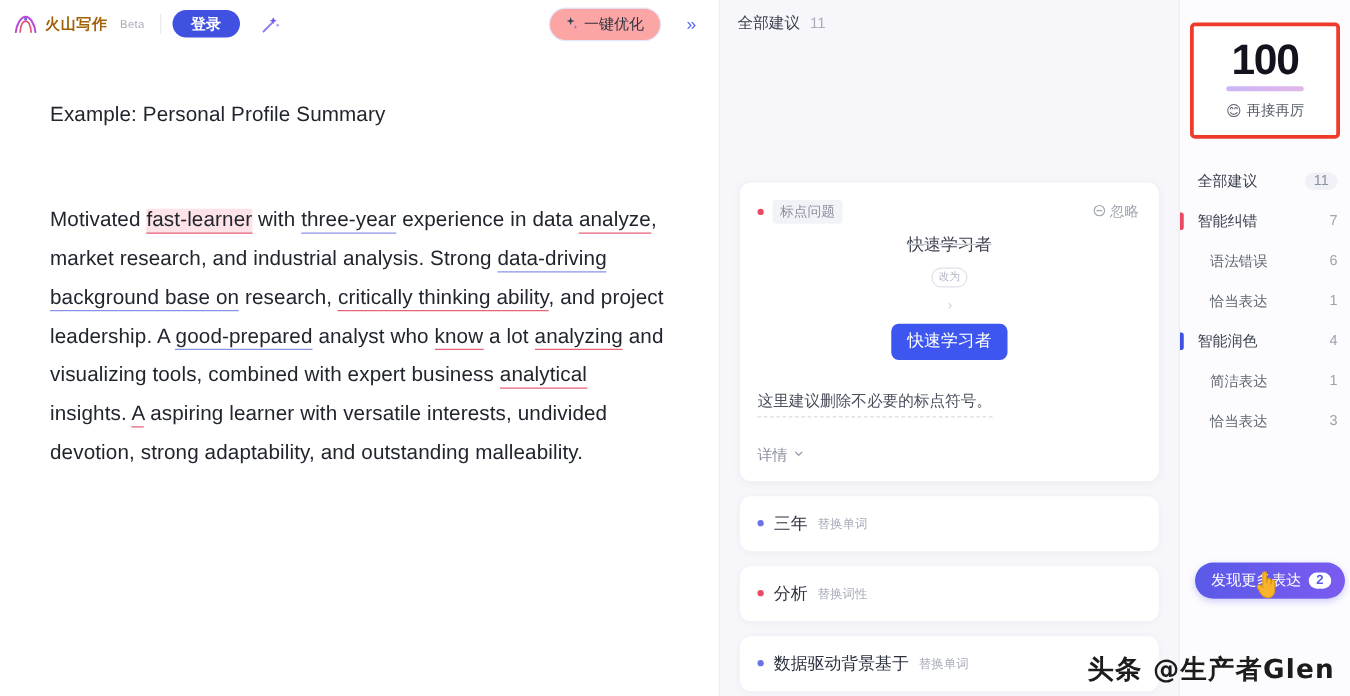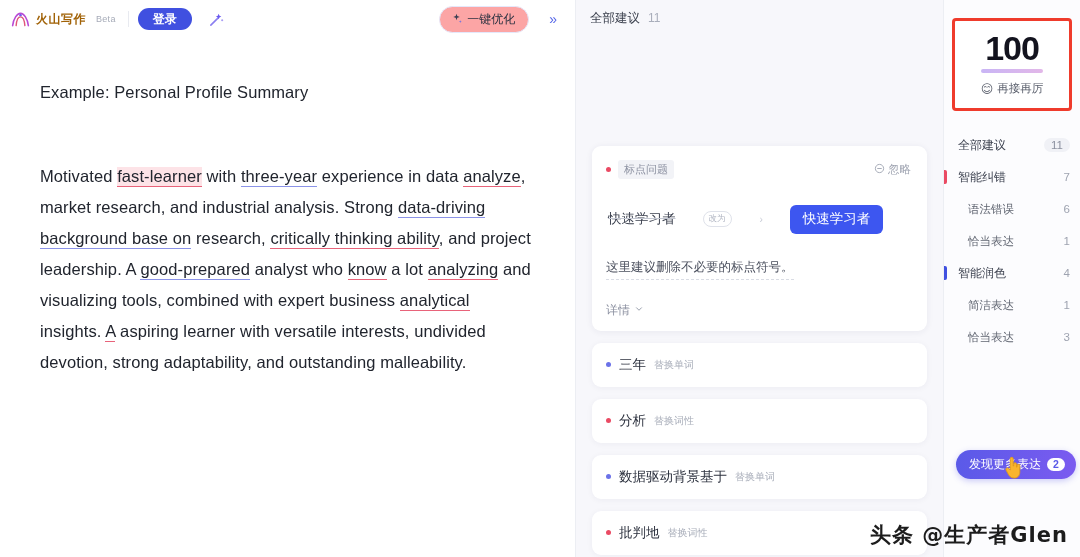--- a/index.html
+++ b/index.html
@@ -106,22 +106,23 @@
   .card-cat {
     font-size: 11px; color: #8b90a0; background: #f2f3f7;
     padding: 2px 6px; border-radius: 3px;
   }
   .card-top-spacer { flex: 1; }
   .card-ignore {
     font-size: 11.5px; color: #a0a5b2; display: flex;
     align-items: center; gap: 3px; cursor: pointer;
   }
   .card-replace-row {
-    display: flex; align-items: center; gap: 27px;
-    margin: 26px 0 0 2px;
+    display: flex; align-items: center; gap: 9px;
+    margin: 8px 0 0 2px;
+    flex-direction: column;
   }
   .old-word {
     font-size: 13.5px; color: #3d4250;
     text-decoration: line-through; text-decoration-color: #c3c7d2;
   }
   .change-pill {
     font-size: 8.5px; color: #b0b5c2; border: 1px solid #dfe2ea;
     border-radius: 8px; padding: 1px 5px; position: relative;
     white-space: nowrap;
   }

